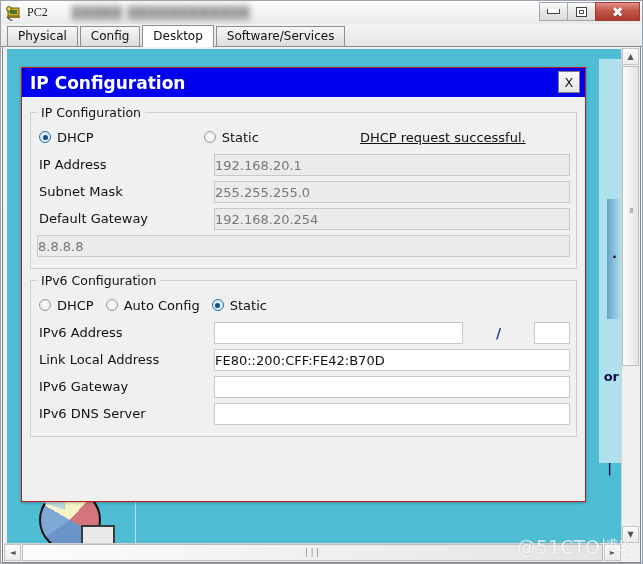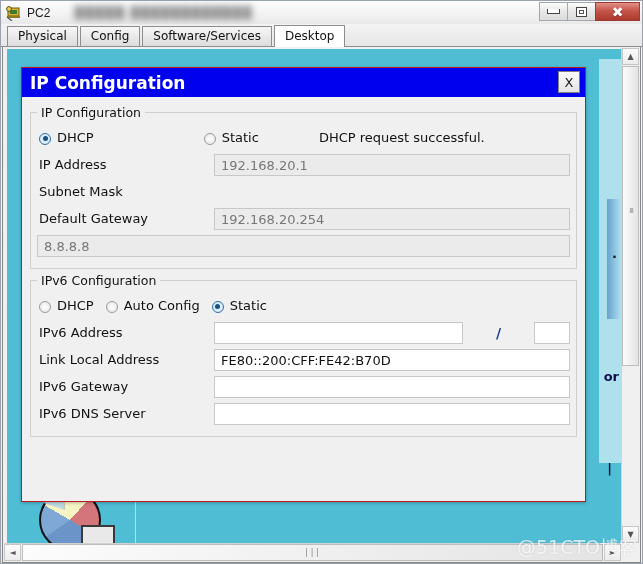--- a/index.html
+++ b/index.html
@@ -22,21 +22,21 @@
   .titlebar {
     height: 23px; flex: none;
     display: flex; align-items: center;
     background: linear-gradient(#fdfdfd, #f2f2f2 60%, #e9e9e9);
     padding-left: 4px;
     position: relative;
   }
   .title-icon { width: 18px; height: 16px; margin-right: 4px; position: relative; flex: none;}
   .title-text {
     font-size: 12px; color: #1d1d1d;
-    font-family: Liberation Sans, sans-serif;
+    font-family: Liberation Serif, serif;
   }
   .title-blur {
     margin-left: 24px;
     color: #9b9b9b;
     font-size: 12px;
     filter: blur(3px);
     letter-spacing: 1px;
     user-select: none;
   }
   .winbtns { position: absolute; right: 2px; top: 1px; display: flex; }
@@ -250,40 +250,40 @@
     background: radial-gradient(#ffffff, #e3e3e3);
     display: inline-block; margin-right: 6px;
     box-sizing: border-box; position: relative; flex: none;
   }
   .radio.on { border-color: #2f6fa8; background: radial-gradient(#eaf4fd,#cfe4f5);}
   .radio.on::after {
     content:""; position:absolute; left:2.5px; top:2.5px;
     width:5px; height:5px; border-radius:50%; background:#18507f;
   }
   .radio-label { font-size: 13px; color: #111; margin-right: 0; }
-  .radio-item { display: flex; align-items: flex-end; }
+  .radio-item { display: flex; align-items: center; }
   .gap-static { margin-left: 110px; }
-  .gap-status { margin-left: 60px; font-size: 13px; color: #111; }
+  .gap-status { margin-left: 101px; font-size: 13px; color: #111; text-decoration: underline; }
   .gap-ipv6-2 { margin-left: 12px; }
 
   .field-row {
     display: flex; align-items: center;
     height: 25px; margin-bottom: 2px; gap: 28px;
   }
   .field-label {
     width: 147px; flex: none;
     font-size: 13px; color: #111;
     padding-left: 2px;
   }
   .field-input {
     flex: 1 1 auto; height: 22px; line-height: 22px;
     background: #ebebeb;
     border: 1px solid #c8c8c8;
     box-sizing: border-box;
-    padding: 0 6px;
+    padding: 0 0;
     font-size: 13px; color: #777;
     font-family: "DejaVu Sans", "Liberation Sans", sans-serif;
     white-space: nowrap; overflow: hidden;
   }
   .field-input.editable { background: #ffffff; color: #111; }
   .slash { padding: 0 5px; font-weight: bold; color: #1d3f8c; font-size: 14px;}
   .prefix-box {
     width: 36px; flex: none; height: 22px;
     background: #fff; border: 1px solid #c8c8c8; box-sizing: border-box;
   }
@@ -328,25 +328,25 @@
     </div>
   </div>
 
   <div class="tabstrip">
     <div class="tab">
       <span>Physical</span>
     </div>
     <div class="tab">
       <span>Config</span>
     </div>
+    <div class="tab active">
+      <span>Desktop</span>
+    </div>
     <div class="tab">
       <span>Software/Services</span>
-    </div>
-    <div class="tab active">
-      <span>Desktop</span>
     </div>
   </div>
 
   <div class="content-area">
 
     <div class="desktop">
 
       <div class="behind-window"></div>
       <div class="behind-grad"></div>
       <div class="behind-text2">·</div>
@@ -386,20 +386,21 @@
               </div>
               <span class="gap-status">DHCP request successful.</span>
             </div>
 
             <div class="field-row">
               <span class="field-label">IP Address</span>
               <div class="field-input">192.168.20.1</div>
             </div>
             <div class="field-row">
               <span class="field-label">Subnet Mask</span>
+              <div class="field-input">255.255.255.0</div>
             </div>
             <div class="field-row">
               <span class="field-label">Default Gateway</span>
               <div class="field-input">192.168.20.254</div>
             </div>
             <div class="field-row">
               <div class="field-input">8.8.8.8</div>
             </div>
           </fieldset>
 

